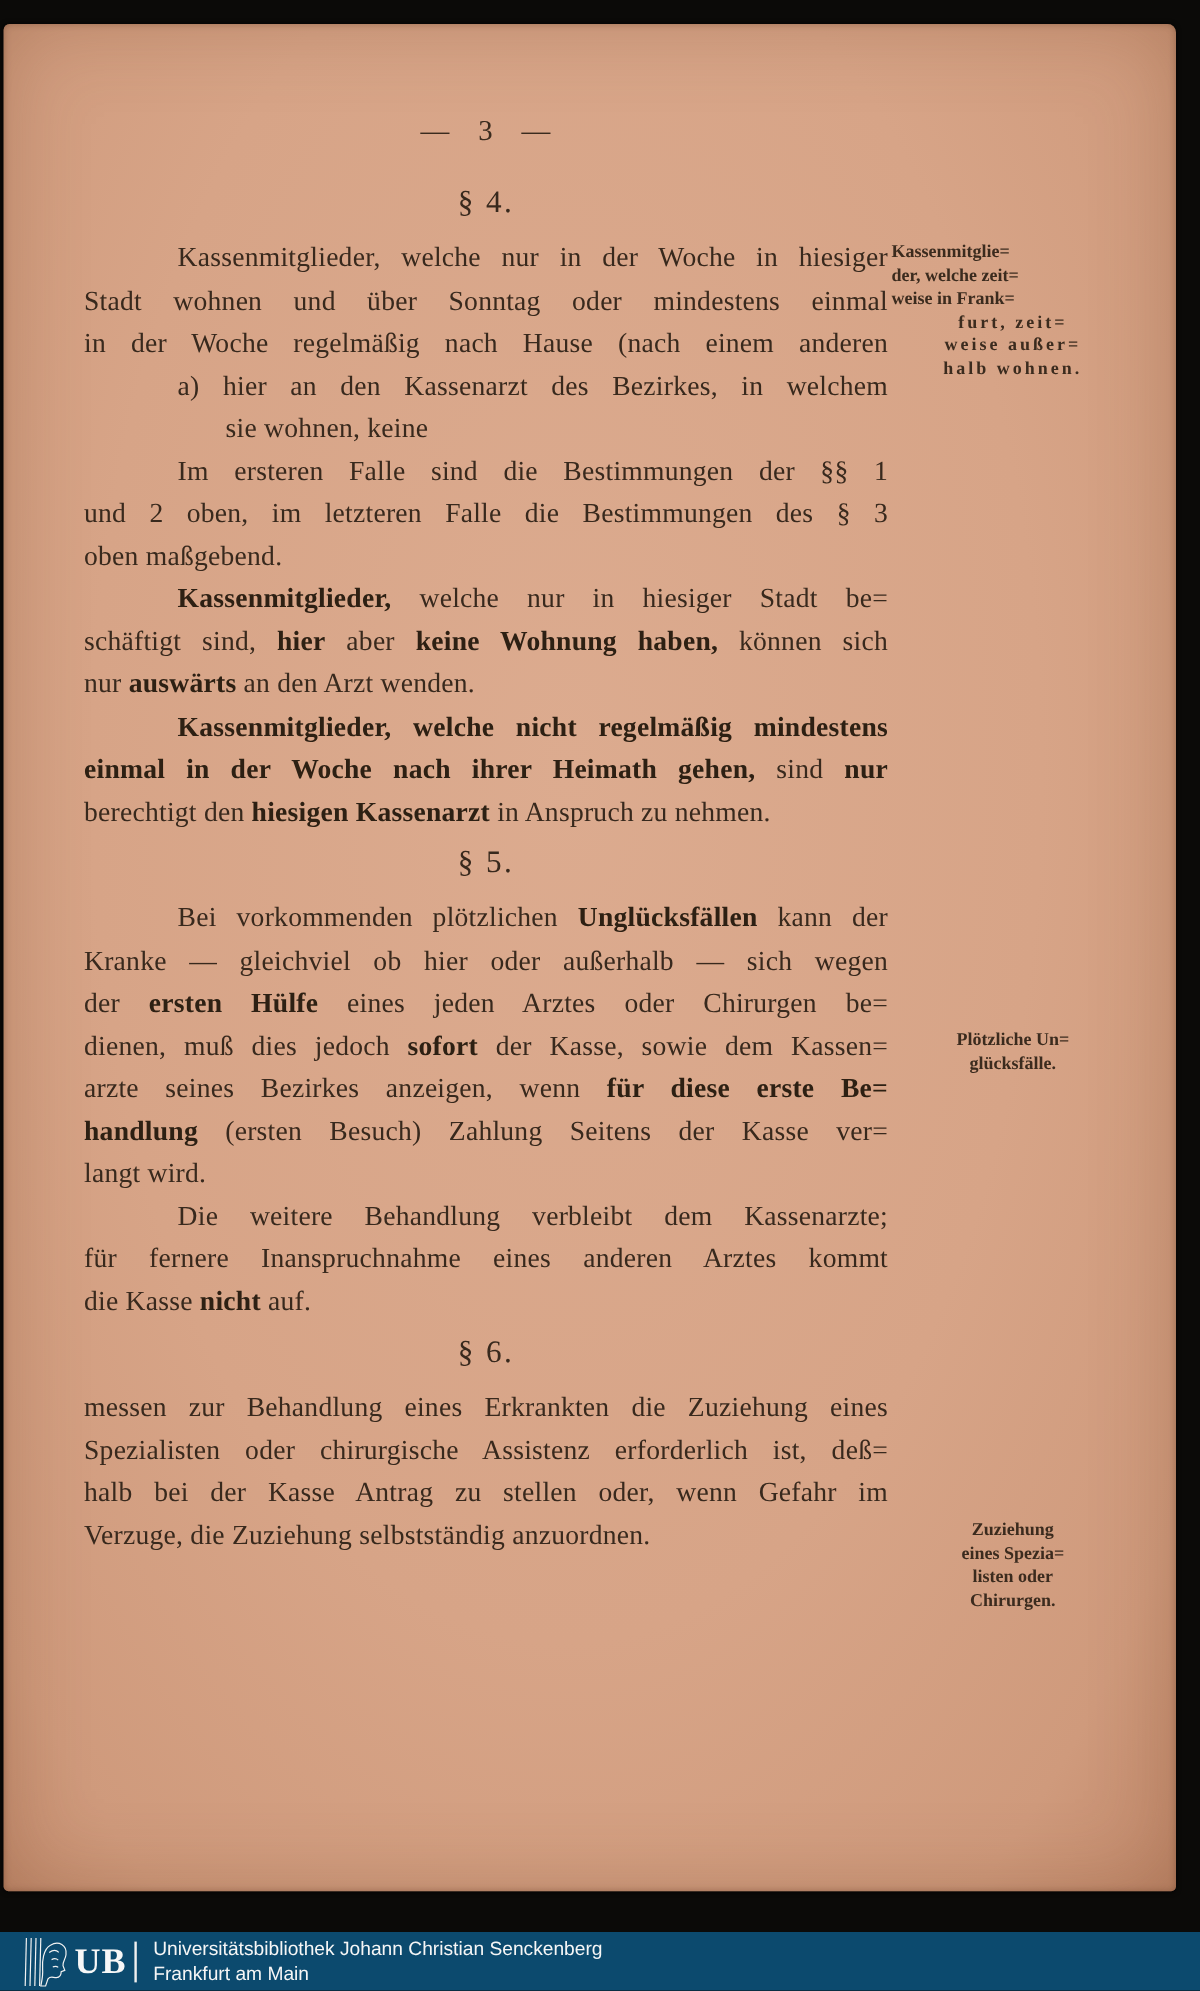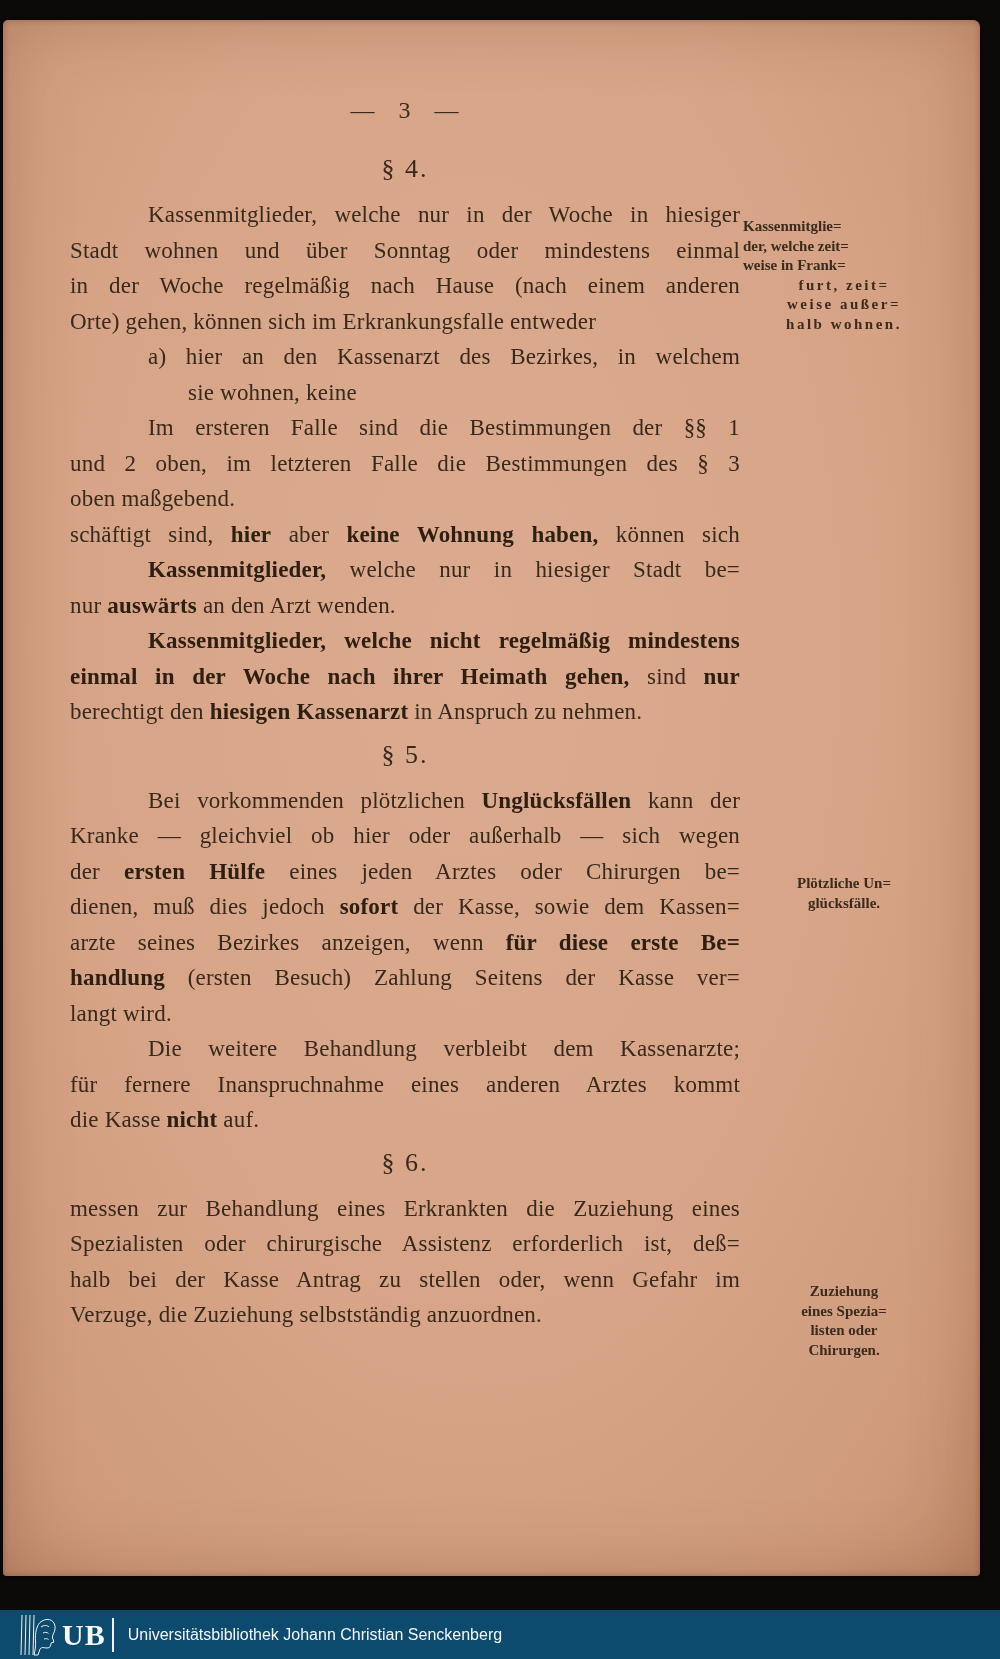--- a/index.html
+++ b/index.html
@@ -66,21 +66,20 @@
   .notes-layer { position: absolute; inset: 0; }
   .margin-note {
     position: absolute;
     left: 740px;
     width: 202px;
     font-size: 15px;
     font-weight: bold;
     line-height: 19.5px;
     text-align: center;
     color: #3b2b1e;
-    margin-top: 16px;
   }
   .margin-note .mn-line { display: block; }
   .margin-note .mn-line.sp { letter-spacing: 2.5px; }
   .margin-note.note-0 { top: 110px; text-align: left; }
   .margin-note.note-0 .mn-line:nth-child(n+4) { text-align: center; }
   .margin-note.note-1 { top: 768px; }
   .margin-note.note-2 { top: 1176px; }
 
   
   .banner {
@@ -125,28 +124,27 @@
 
   <div class="paper">
 
     <div class="main-col">
       <div class="page-number">— 3 —</div>
       <div id="sections-container">
           <div class="heading">§ 4.</div>
           <div class="line ind1 just"><span>Kassenmitglieder, welche nur in der Woche in hiesiger</span></div>
           <div class="line just"><span>Stadt wohnen und über Sonntag oder mindestens einmal</span></div>
           <div class="line just"><span>in der Woche regelmäßig nach Hause (nach einem anderen</span></div>
-          <div class="line"><span>Orte) gehen, können sich im Erkrankungsfalle entweder</span></div>
           <div class="line ind1 just"><span>a) hier an den Kassenarzt des Bezirkes, in welchem</span></div>
           <div class="line ind2"><span>sie wohnen, keine</span></div>
           <div class="line ind1 just"><span>Im ersteren Falle sind die Bestimmungen der §§ 1</span></div>
           <div class="line just"><span>und 2 oben, im letzteren Falle die Bestimmungen des § 3</span></div>
           <div class="line"><span>oben maßgebend.</span></div>
+          <div class="line ind1 just"><span class="b">Kassenmitglieder,</span><span> welche nur in hiesiger Stadt be=</span></div>
           <div class="line just"><span>schäftigt sind, </span><span class="b">hier</span><span> aber </span><span class="b">keine Wohnung haben,</span><span> können sich</span></div>
-          <div class="line ind1 just"><span class="b">Kassenmitglieder,</span><span> welche nur in hiesiger Stadt be=</span></div>
           <div class="line"><span>nur </span><span class="b">auswärts</span><span> an den Arzt wenden.</span></div>
           <div class="line ind1 just"><span class="b">Kassenmitglieder, welche nicht regelmäßig mindestens</span></div>
           <div class="line just"><span class="b">einmal in der Woche nach ihrer Heimath gehen,</span><span> sind </span><span class="b">nur</span></div>
           <div class="line"><span>berechtigt den </span><span class="b">hiesigen Kassenarzt</span><span> in Anspruch zu nehmen.</span></div>
           <div class="heading">§ 5.</div>
           <div class="line ind1 just"><span>Bei vorkommenden plötzlichen </span><span class="b">Unglücksfällen</span><span> kann der</span></div>
           <div class="line just"><span>Kranke — gleichviel ob hier oder außerhalb — sich wegen</span></div>
           <div class="line just"><span>der </span><span class="b">ersten Hülfe</span><span> eines jeden Arztes oder Chirurgen be=</span></div>
           <div class="line just"><span>dienen, muß dies jedoch </span><span class="b">sofort</span><span> der Kasse, sowie dem Kassen=</span></div>
           <div class="line just"><span>arzte seines Bezirkes anzeigen, wenn </span><span class="b">für diese erste Be=</span></div>
@@ -196,16 +194,17 @@
         <path d="M22 8 C 29 4, 36 8, 35 16 C 34.5 20, 32 22, 32.5 25 L 34 29 L 31 30 C 31 33, 30 35, 27 35 C 24 35, 22 33.5, 20 36 L 18 42 L 14 42 C 15 37, 16 33, 15.5 28 C 15 22, 16 11, 22 8 Z"></path>
         <path d="M21 14 C 24 12, 27 12, 29 14"></path>
         <path d="M23 20 C 25 19, 27 19, 28.5 20.5"></path>
         <path d="M24 26 C 26 25.5, 27.5 25.5, 28.5 26.5"></path>
       </svg>
       <span class="logo-acronym">UB</span>
       <span class="logo-divider"></span>
     </div>
     <div class="banner-text">
       <div>Universitätsbibliothek Johann Christian Senckenberg</div>
+      <div>Frankfurt am Main</div>
     </div>
   </div>
 
 </div>
 
 </body></html>

